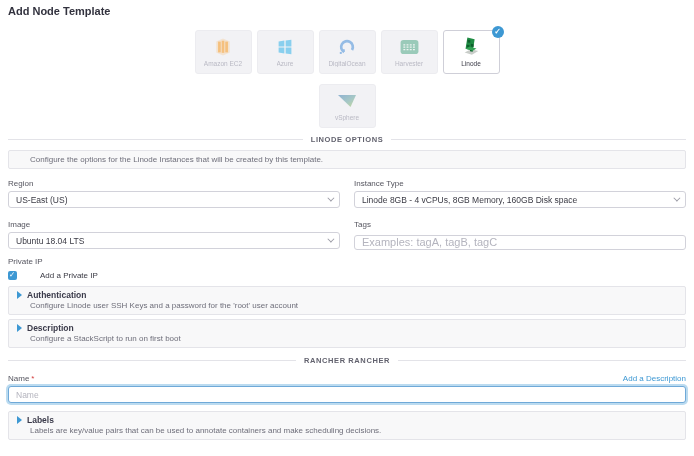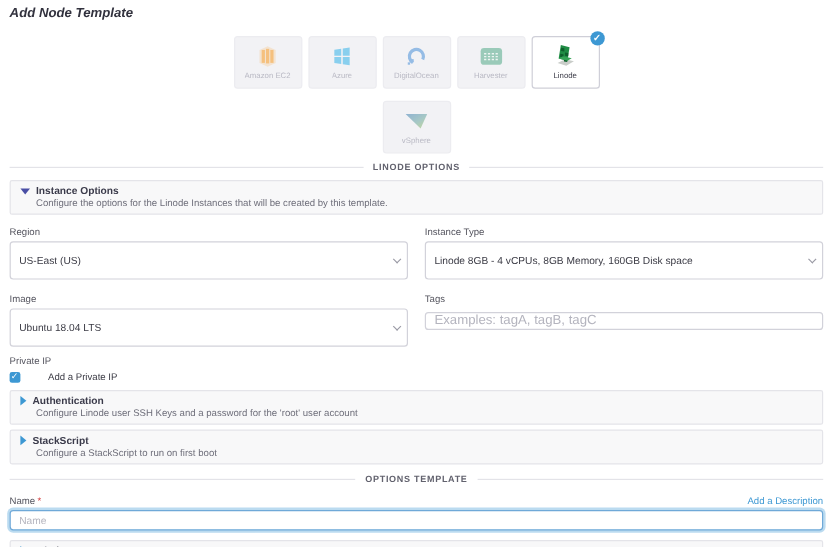--- a/index.html
+++ b/index.html
@@ -1,20 +1,20 @@
 <!DOCTYPE html>
 <html><head>
 <meta charset="utf-8">
 <style>
   * { box-sizing: border-box; margin: 0; padding: 0; }
   html,body { width: 694px; height: 456px; background: #fff; overflow: hidden;
     font-family: "Liberation Sans", sans-serif; color: #35353f; }
   .page { padding: 5px 8px 0 8px; position: relative; }
 
-  .page-title { font-size: 11px; font-weight: bold; color: #32323e; font-style: italic; }
+  .page-title { font-size: 11px; font-weight: bold; color: #32323e; }
 
   
   .cards-row { display: flex; justify-content: center; gap: 5px; margin-top: 13px; }
   .cards-row.second { margin-top: 10px; }
   .pcard { width: 57px; height: 44px; background: #f2f2f5; border: 1px solid #ececf0;
     border-radius: 3px; display: flex; flex-direction: column; align-items: center;
     justify-content: center; gap: 3px; position: relative; cursor: pointer; }
   .pcard .plabel { font-size: 6.5px; color: #b9b9c4; max-width: 54px; text-align: center;
     overflow: hidden; white-space: nowrap; }
   .pcard .picon { height: 20px; display: flex; align-items: center; justify-content: center; opacity: .55; }
@@ -42,21 +42,21 @@
     border-bottom: 4px solid transparent; border-left: 5px solid #3d98d3; }
   .acc-title { font-size: 8.5px; font-weight: bold; color: #3a3a4a; }
   .acc-sub { font-size: 8px; color: #6e6e7a; margin: 1px 0 0 13px; }
 
   
   .form-row { display: flex; gap: 14px; margin-top: 10px; }
   .form-row.tight { margin-top: 12px; }
   .col { flex: 1; min-width: 0; }
   .field-label { font-size: 8px; color: #55555f; margin-bottom: 3px; }
   .field-label .req { color: #d23a3a; margin-left: 2px; }
-  .select { height: 32px; border: 1px solid #d2d2da; border-radius: 3px; background: #fff;
+  .select { height: 17px; border: 1px solid #d2d2da; border-radius: 3px; background: #fff;
     display: flex; align-items: center; justify-content: space-between; padding: 0 7px;
     font-size: 8.5px; color: #3a3a44; cursor: pointer; }
   .chev { width: 5px; height: 5px; border-right: 1px solid #9a9aa5; border-bottom: 1px solid #9a9aa5;
     transform: rotate(45deg) translateY(-2px); }
   .text-input { width: 100%; height: 15px; border: 1px solid #d2d2da; border-radius: 3px;
     font-size: 11px; padding: 0 7px; color: #3a3a44; font-family: "Liberation Sans", sans-serif; }
   .text-input::placeholder { color: #b4b4be; }
 
   .checkbox-row { display: flex; align-items: center; gap: 23px; margin-top: 5px; cursor: pointer; }
   .checkbox { width: 9px; height: 9px; background: #3d98d3; border-radius: 2px; position: relative; }
@@ -164,24 +164,20 @@
   </div>
 
   
   <div class="hr-header">
     <span class="line"></span>
     <span class="txt">LINODE OPTIONS</span>
     <span class="line"></span>
   </div>
 
   <div class="accordion">
-    <div class="acc-title-row">
-      <span class="tri-down"></span>
-      <span class="acc-title">Instance Options</span>
-    </div>
     <div class="acc-sub">Configure the options for the Linode Instances that will be created by this template.</div>
   </div>
 
   
   <div class="form-row">
     <div class="col">
       <div class="field-label">Region</div>
       <div class="select">
         <span>US-East (US)</span>
         <span class="chev"></span>
@@ -227,29 +223,29 @@
     <div class="acc-title-row">
       <span class="tri-right"></span>
       <span class="acc-title">Authentication</span>
     </div>
     <div class="acc-sub">Configure Linode user SSH Keys and a password for the 'root' user account</div>
   </div>
 
   <div class="accordion">
     <div class="acc-title-row">
       <span class="tri-right"></span>
-      <span class="acc-title">StackScript</span>
+      <span class="acc-title">Description</span>
     </div>
     <div class="acc-sub">Configure a StackScript to run on first boot</div>
   </div>
 
   
   <div class="hr-header" style="margin-top:8px;">
     <span class="line"></span>
-    <span class="txt">OPTIONS TEMPLATE</span>
+    <span class="txt">RANCHER RANCHER</span>
     <span class="line"></span>
   </div>
 
   <div class="name-row">
     <div class="field-label" style="margin-bottom:0;">
       <span>Name</span><span class="req">*</span>
     </div>
     <span class="link">Add a Description</span>
   </div>
   <input class="name-input" type="text" autofocus="" placeholder="Name" style="">

